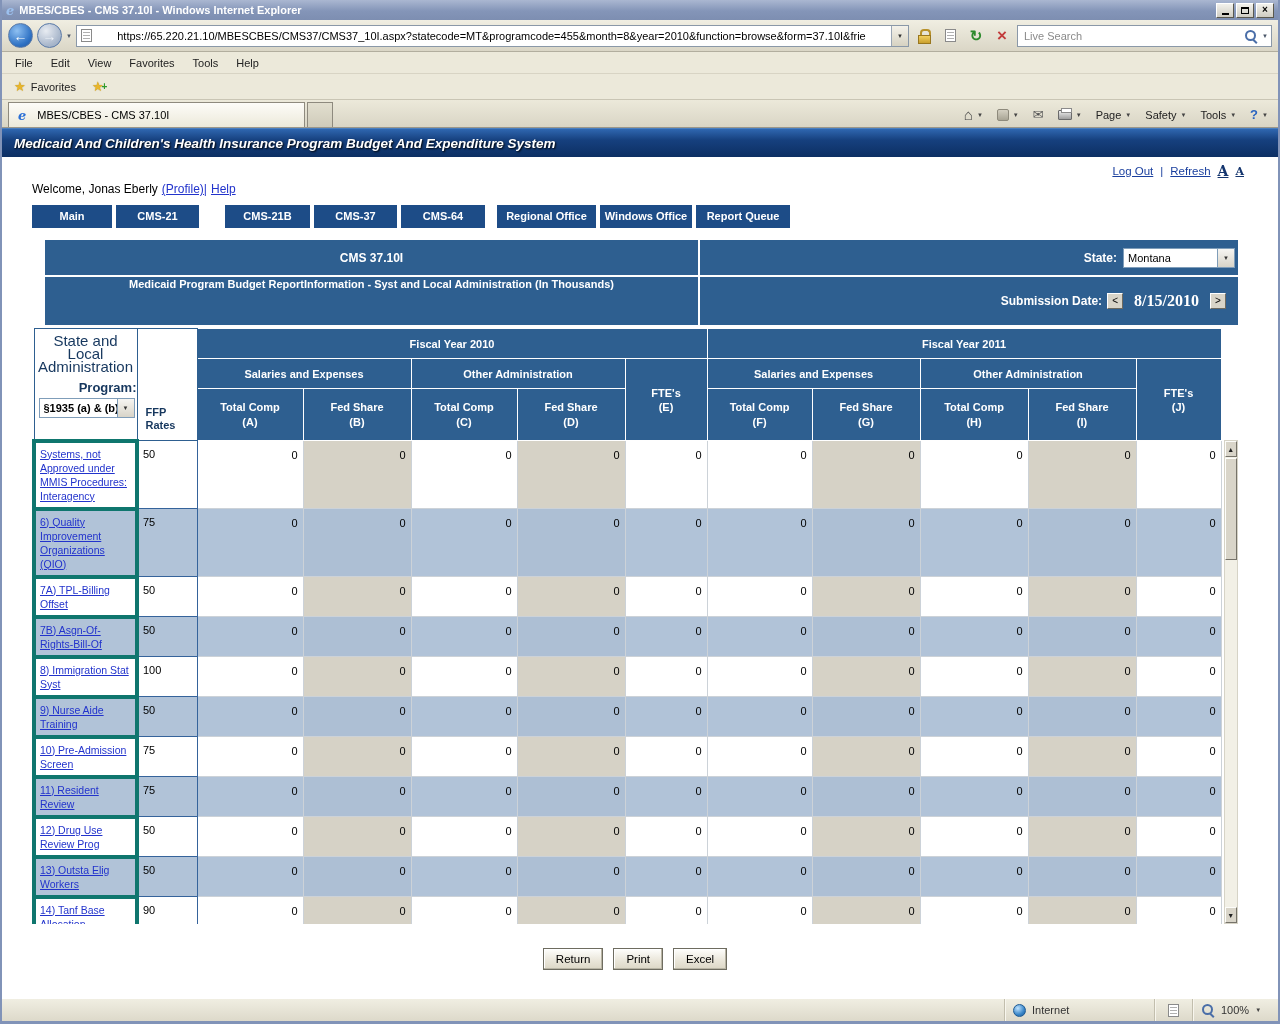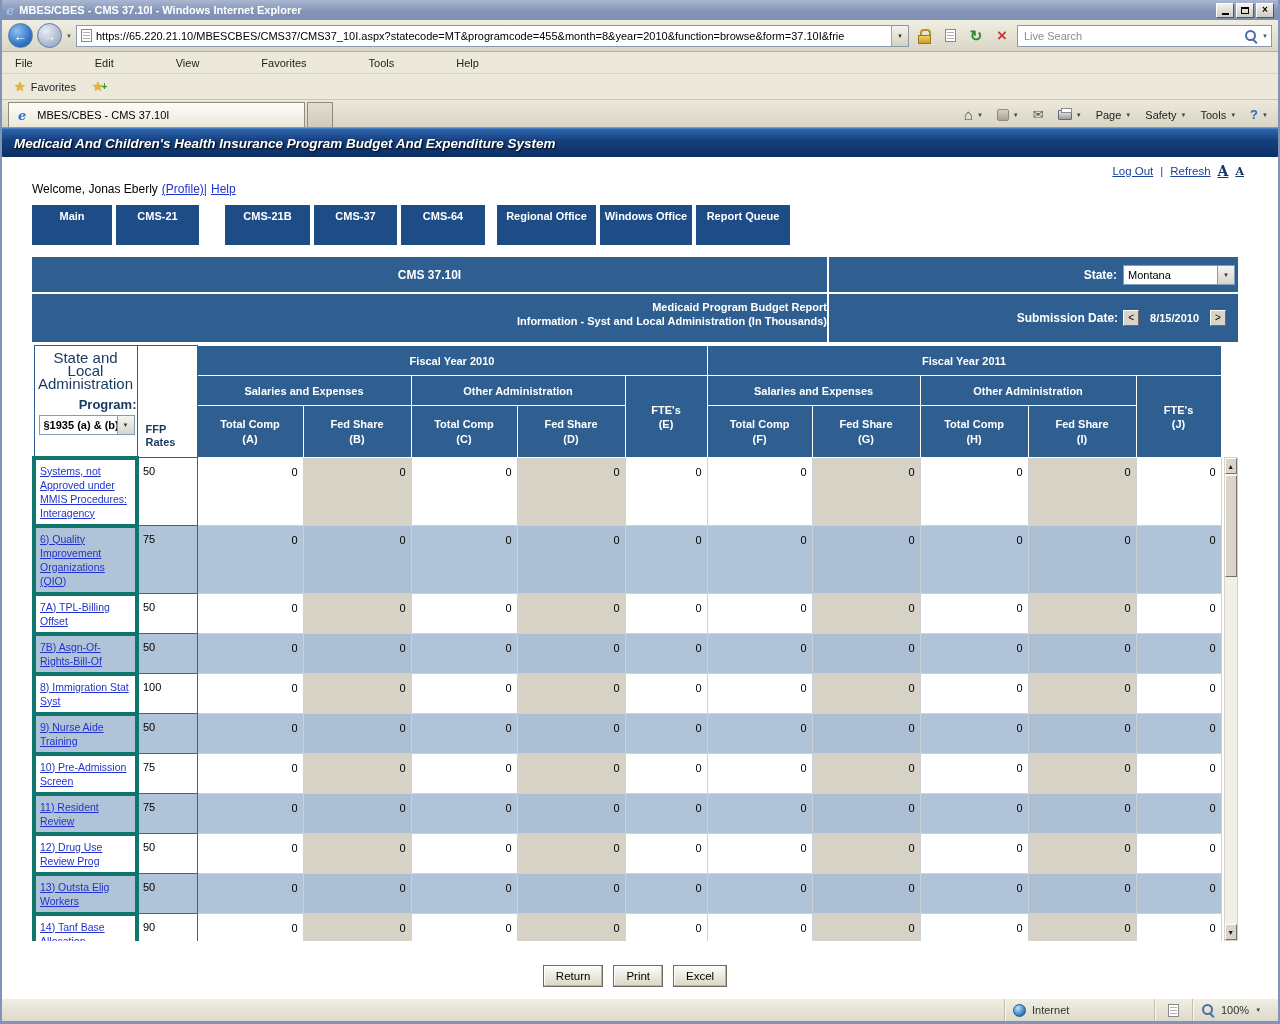--- a/index.html
+++ b/index.html
@@ -23,40 +23,40 @@
   
   .addressbar { height:32px; flex:none; background:linear-gradient(#f0eee2,#dad6c6); border-bottom:1px solid #b2ae9e;
                 display:flex; align-items:center; padding:0 6px; gap:4px; }
   .nav-circle { width:25px; height:25px; border-radius:50%; display:flex; align-items:center; justify-content:center;
                 font-size:14px; font-weight:bold; color:#fff; border:1px solid #5a7aa8; }
   .nav-circle.back { background:radial-gradient(circle at 35% 30%, #8ec0f2, #2f72c4 65%, #1d54a0); }
   .nav-circle.fwd  { background:radial-gradient(circle at 35% 30%, #e8ecf2, #aab8cc 65%, #93a4bc); color:#eef2f8; }
   .mini-drop { font-size:6px; color:#4a5668; }
   .url-field { flex:1; height:22px; background:#fff; border:1px solid #8a98a8; display:flex; align-items:center; padding-left:4px; gap:4px; overflow:hidden; }
   .addr-pgic { flex:none; }
-  .url-text { font-size:11px; color:#000; white-space:nowrap; overflow:hidden; flex:1; }
+  .url-text { font-size:11px; color:#000; white-space:nowrap; overflow:hidden; flex:1;text-align:center; }
   .url-drop { flex:none; width:17px; height:100%; background:linear-gradient(#f4f2ea,#d6d2c2); border-left:1px solid #9aa6b4;
               display:flex; align-items:center; justify-content:center; font-size:6px; color:#333; }
   .tool-ic { width:22px; height:22px; display:flex; align-items:center; justify-content:center; }
   .ic-refresh { color:#2c8a2c; font-size:15px; font-weight:bold; }
   .ic-stop { color:#c23b3b; font-size:17px; font-weight:bold; line-height:15px; }
   .lock { position:relative; width:12px; height:14px; display:inline-block; }
   .lock::before { content:""; position:absolute; left:2px; top:0; width:7px; height:7px; border:2px solid #b8912a; border-bottom:none; border-radius:4px 4px 0 0; }
   .lock::after  { content:""; position:absolute; left:0; top:6px; width:11px; height:7px; background:linear-gradient(#f2cf5e,#caa02e); border:1px solid #99771f; }
   .pgic { width:11px; height:13px; background:#fff; border:1px solid #8a8a8a; position:relative; display:inline-block; }
   .pgic::before { content:""; position:absolute; left:1px; top:2px; width:7px; height:1px; background:#b0b0b0; box-shadow:0 3px 0 #b0b0b0, 0 6px 0 #b0b0b0; }
   .search-box { width:255px; height:22px; background:#fff; border:1px solid #8a98a8; display:flex; align-items:center; padding:0 3px 0 6px; gap:4px; }
   .search-text { flex:1; color:#8a8a8a; font-size:11px; }
   .mag { position:relative; width:14px; height:14px; display:inline-block; }
   .mag::before { content:""; position:absolute; left:1px; top:1px; width:7px; height:7px; border:2px solid #4a6ea8; border-radius:50%; }
   .mag::after  { content:""; position:absolute; left:10px; top:10px; width:5px; height:2px; background:#4a6ea8; transform:rotate(45deg); transform-origin:0 0; }
 
   
   .menubar { height:22px; flex:none; background:#ece9da; display:flex; align-items:center; padding-left:4px; font-size:11px; color:#222;
-             border-bottom:1px solid #d8d4c4;gap:44px; }
+             border-bottom:1px solid #d8d4c4; }
   .menu-item { padding:0 9px; }
   .favbar { height:26px; flex:none; background:#ece9da; display:flex; align-items:center; padding-left:6px; gap:10px; font-size:11px;
             border-bottom:1px solid #c9c5b4; }
   .fav-btn { display:flex; align-items:center; gap:5px; padding:2px 6px; color:#222; }
   .star { color:#e8b62c; font-size:13px; text-shadow:0 0 1px #a07b14; }
   .fav-add { display:flex; align-items:center; font-size:12px; }
   .fav-add .plus { color:#2c9a2c; font-weight:bold; font-size:10px; margin-left:-2px; vertical-align:super; }
   .tabrow { height:28px; flex:none; background:linear-gradient(#ece9da,#d9d5c5); border-bottom:1px solid #9a968a;
             display:flex; align-items:flex-end; padding:0 6px; }
   .tab { height:25px; display:flex; align-items:center; gap:6px; font-size:11px; padding:0 9px; border:1px solid #8e8a7e; border-bottom:none;
@@ -82,35 +82,35 @@
   
   .page { flex:1; background:#fff; padding:6px 20px 0 30px; font-size:11px; overflow:hidden; }
   .userlinks { height:16px; display:flex; justify-content:flex-end; align-items:center; gap:7px; padding-right:14px; font-size:11.5px; }
   .userlinks a { color:#1a3f9e; }
   .sep { color:#1a3f9e; }
   .font-a1 { font-family:"DejaVu Serif",serif; font-weight:bold; font-size:14px; color:#14356e; text-decoration:underline; }
   .font-a2 { font-family:"DejaVu Serif",serif; font-weight:bold; font-size:11px; color:#14356e; text-decoration:underline; }
   .welcome-row { height:20px; display:flex; align-items:center; gap:4px; font-size:12px; color:#000; }
 
   .nav-tabs { margin-top:6px; display:flex; gap:4px; }
-  .nav-tab { height:40px; line-height:23px; background:#1d4c87; color:#fff; font-weight:bold; font-size:11px; text-align:center; cursor:pointer; }
+  .nav-tab { height:23px; line-height:23px; background:#1d4c87; color:#fff; font-weight:bold; font-size:11px; text-align:center; cursor:pointer; }
 
   
   .report-wrap { margin-top:12px; width:1206px; }
   .rh { display:flex; }
-  .rh-left { width:795px; background:#2e5f90; margin-right:2px; }
+  .rh-left { width:653px; background:#2e5f90; margin-right:2px;margin-left:13px; }
   .rh-right { flex:1; background:#2e5f90; }
   .rh-code { height:37px; border-bottom:2px solid #fff; display:flex; align-items:center; justify-content:center;
              color:#fff; font-weight:bold; font-size:12px; }
-  .rh-title { height:39px; display:flex; flex-direction:column; align-items:flex-end; justify-content:center;
+  .rh-title { height:39px; display:flex; align-items:flex-start; justify-content:center;
               color:#fff; font-weight:bold; font-size:11px; line-height:14px; }
   .rh-state { height:37px; border-bottom:2px solid #fff; display:flex; align-items:center; justify-content:flex-end; gap:6px; padding-right:3px; }
   .rh-sub   { height:48px; display:flex; align-items:center; justify-content:flex-end; gap:5px; padding-right:12px; }
   .rh-label { color:#fff; font-weight:bold; font-size:12px; }
-  .rh-date  { color:#fff; font-weight:bold; font-size:11px; padding:0 6px; }
+  .rh-date  { color:#fff; font-weight:bold; font-size:16px; padding:0 6px;font-family:Liberation Serif, serif; }
   .xp-select { display:flex; width:112px; height:20px; background:#fff; border:1px solid #7f9db9; align-items:center;
                font-size:11px; padding-left:4px; color:#000; }
   .sel-val { flex:1; white-space:nowrap; overflow:hidden; }
   .sel-btn { width:17px; height:100%; background:linear-gradient(#f6f5f2,#d8d4c8); border-left:1px solid #7f9db9;
              display:flex; align-items:center; justify-content:center; font-size:6px; color:#333; flex:none; }
   .mini-btn { width:16px; height:16px; background:#d8d4c8; border:1px solid; border-color:#fff #6d6a60 #6d6a60 #fff;
               font-size:10px; line-height:13px; text-align:center; color:#000; }
 
   
   .grid-wrap { display:flex; margin-top:3px; height:596px; overflow:hidden; }

